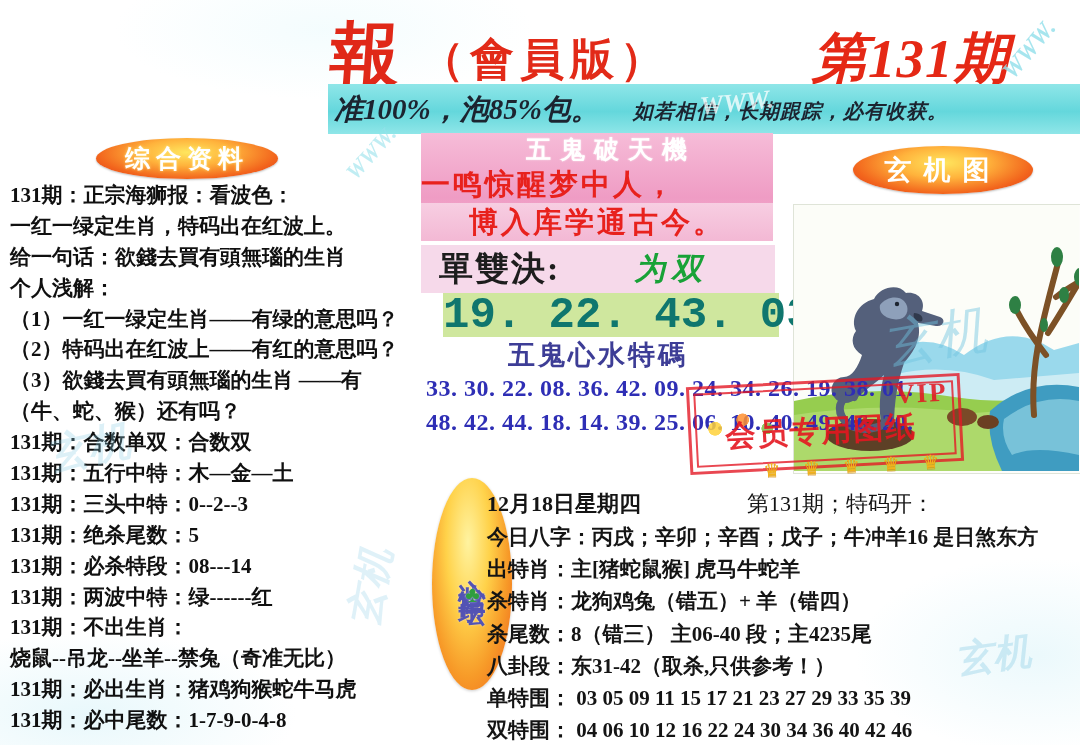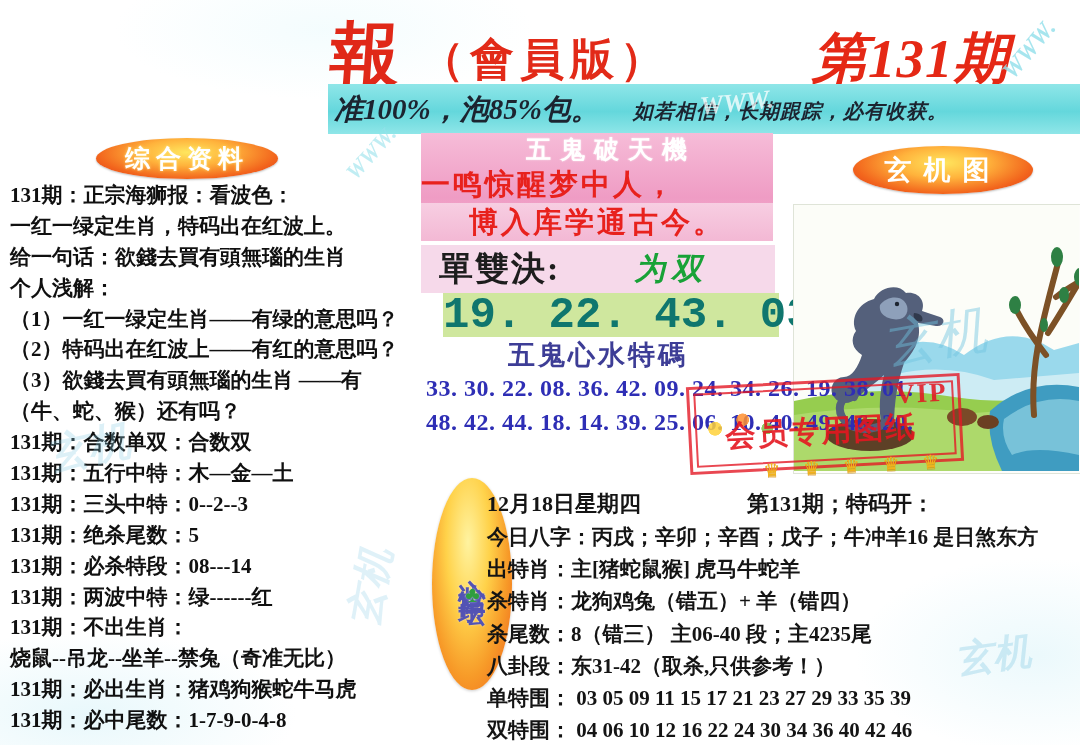--- a/index.html
+++ b/index.html
@@ -51,21 +51,21 @@
                 radial-gradient(circle 11px at 55% 45%,#ff9030 0 55%,transparent 60%),
                 radial-gradient(circle 10px at 85% 65%,#7ec24a 0 55%,transparent 60%);
      opacity:.85;}
   
   .vbadge{left:432px;top:478px;width:80px;height:212px;border-radius:50%;
     background:radial-gradient(ellipse at 45% 30%,#fff3a0 0%,#ffd24a 35%,#f79a28 65%,#ef5b1a 100%);
     display:flex;align-items:center;justify-content:center;box-shadow:0 1px 3px rgba(0,0,0,.2);}
   .vbadge-text{writing-mode:vertical-rl;font-size:27px;font-weight:900;color:#5353b4;letter-spacing:5px;text-shadow:0 0 2px rgba(255,255,255,.6);}
   .vbadge-club{color:#2f9e3f;font-size:22px;}
   .bp-date{left:487px;top:489px;font-size:22px;font-weight:700;color:#141414;}
-  .bp-issue{left:747px;top:489px;font-size:22px;font-weight:700;color:#141414;}
+  .bp-issue{left:747px;top:489px;font-size:22px;font-weight:400;color:#141414;}
   .bp-lines{left:487px;top:521px;}
   .bp-lines div{height:32.2px;line-height:32.2px;font-size:21px;font-weight:700;color:#141414;white-space:nowrap;}
   
   .wm{pointer-events:none;color:rgba(140,210,230,.4);font-style:italic;font-weight:700;}
   .wm-www1{left:700px;top:88px;font-size:26px;color:rgba(255,255,255,.75);transform:rotate(-6deg);}
   .wm-www2{left:995px;top:36px;font-size:24px;color:rgba(150,225,235,.85);transform:rotate(-50deg);}
   .wm-www3{left:340px;top:140px;font-size:22px;transform:rotate(-48deg);color:rgba(150,225,235,.6);}
   .wm-s1{left:46px;top:420px;font-size:42px;transform:rotate(-12deg);color:rgba(140,205,230,.30);}
   .wm-s2{left:955px;top:630px;font-size:38px;transform:rotate(-8deg);color:rgba(140,205,230,.38);}
   .wm-s3{left:330px;top:560px;font-size:40px;transform:rotate(-80deg);color:rgba(140,205,230,.28);}

